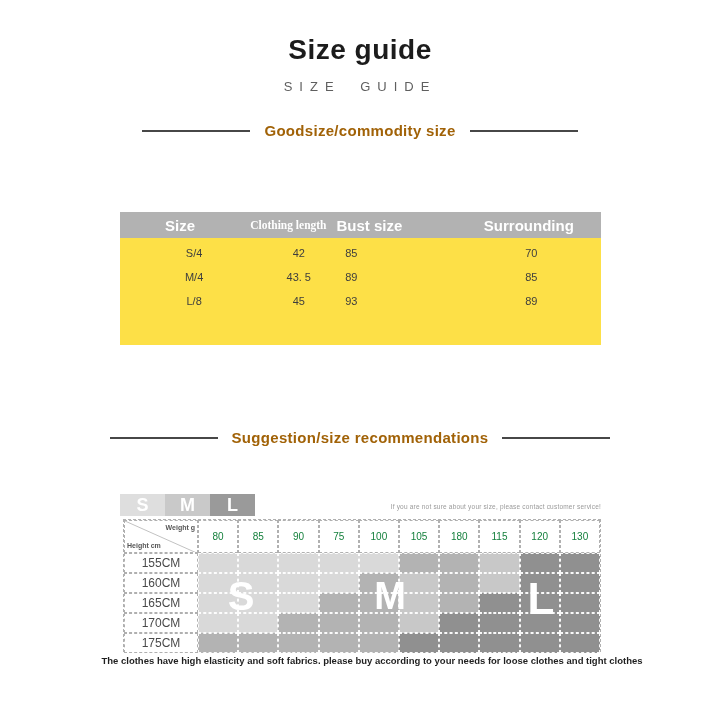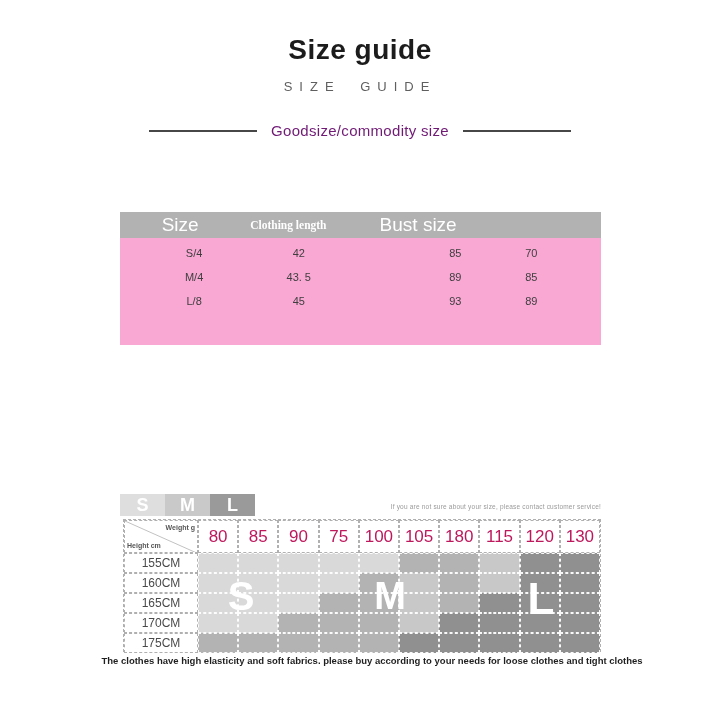--- a/index.html
+++ b/index.html
@@ -15,41 +15,41 @@
   .page-subtitle{
     position:absolute;top:79px;left:0;width:100%;text-align:center;
     font-size:13px;font-weight:500;color:#5f5f5f;letter-spacing:7px;word-spacing:9px;
   }
   
   .divider{
     position:absolute;left:0;width:100%;display:flex;align-items:center;justify-content:center;
   }
   .divider .line{display:inline-block;width:108px;height:2px;background:#474747;}
   .divider .dtext{
-    margin:0 14px;font-size:15px;font-weight:400;color:#701a75;letter-spacing:0.3px;
+    margin:0 14px;font-size:15px;font-weight:700;color:#a16207;letter-spacing:0.3px;
   }
   .divider-1{top:122px;}
   .divider-2{top:429px;}
   
   .fabric-note{
     position:absolute;top:181px;left:0;width:100%;text-align:center;
     font-size:11px;font-weight:700;color:#262626;
   }
   
   .size-table{position:absolute;left:120px;top:212px;width:481px;}
   .size-table .thead{
     display:flex;height:26px;background:#b2b2b2;align-items:center;color:#ffffff;
   }
-  .size-table .tbody{background:#f9a8d4;padding:3px 0 32px 16px;}
+  .size-table .tbody{background:#fde047;padding:3px 0 32px 16px;}
   .size-table .trow{display:flex;height:24px;align-items:center;}
   .c1{width:25%;text-align:center;}
   .c2{width:20%;text-align:center;}
-  .c3{width:25%;text-align:right;}
+  .c3{width:25%;text-align:left;}
   .c4{width:30%;text-align:center;}
-  .th-lg{font-size:19px;font-weight:400;}
+  .th-lg{font-size:15px;font-weight:700;}
   .th-sm{font-size:11.5px;font-weight:700;font-family:Liberation Serif, serif;}
   .size-table .trow span{font-size:11px;color:#3e3e3e;}
   
   .tab-row{position:absolute;left:120px;top:494px;display:flex;}
   .tab{
     width:45px;height:22px;display:flex;align-items:center;justify-content:center;
     color:#ffffff;font-size:18px;font-weight:700;cursor:pointer;
   }
   .service-note{
     position:absolute;left:120px;top:503px;width:481px;text-align:right;
@@ -59,21 +59,21 @@
   .heat-grid{
     position:absolute;left:123px;top:519px;width:478px;height:133px;
     display:grid;grid-template-columns:74px repeat(10,1fr);
     grid-template-rows:33px repeat(5,20px);
     border:1px dashed #b0b0b0;box-sizing:border-box;
   }
   .heat-grid .hcell{
     border:1px dashed #b0b0b0;background:#ffffff;display:flex;
     align-items:center;justify-content:center;box-sizing:border-box;
   }
-  .heat-grid .wcell{font-size:17px;color:#be185d;}
+  .heat-grid .wcell{font-size:10px;color:#15803d;}
   .heat-grid .ycell{font-size:12px;color:#4a4a4a;}
   .heat-grid .dcell{border:1px dashed rgba(255,255,255,0.95);box-sizing:border-box;}
   .corner{position:relative;overflow:hidden;}
   .corner svg{position:absolute;left:0;top:0;}
   .corner .ctop{position:absolute;top:3px;right:2px;font-size:7px;font-weight:700;color:#555;}
   .corner .cbot{position:absolute;bottom:3px;left:2px;font-size:7px;font-weight:700;color:#555;}
   .zletter{
     position:absolute;color:#ffffff;font-weight:700;line-height:1;
     transform:translate(-50%,-50%);pointer-events:none;z-index:3;
   }
@@ -99,20 +99,21 @@
     <span class="dtext">Goodsize/commodity size</span>
     <span class="line"></span>
   </div>
 
 
   <div class="size-table">
     <div class="thead">
       <span class="c1 th-lg">Size</span>
       <span class="c2 th-sm">Clothing length</span>
       <span class="c3 th-lg">Bust size</span>
+      <span class="c4 th-lg">Surrounding</span>
     </div>
     <div class="tbody" id="size-table-body">
         <div class="trow">
           <span class="c1">S/4</span>
           <span class="c2">42</span>
           <span class="c3">85</span>
           <span class="c4">70</span>
         </div>
         <div class="trow">
           <span class="c1">M/4</span>
@@ -122,20 +123,25 @@
         </div>
         <div class="trow">
           <span class="c1">L/8</span>
           <span class="c2">45</span>
           <span class="c3">93</span>
           <span class="c4">89</span>
         </div>
       </div>
   </div>
 
+  <div class="divider divider-2">
+    <span class="line"></span>
+    <span class="dtext">Suggestion/size recommendations</span>
+    <span class="line"></span>
+  </div>
 
   <div class="tab-row">
     <div class="tab" style="background: rgb(222, 222, 222);">S</div>
     <div class="tab" style="background: rgb(201, 201, 201);">M</div>
     <div class="tab" style="background: rgb(154, 154, 154);">L</div>
   </div>
 
   <div class="service-note">If you are not sure about your size, please contact customer service!</div>
 
   <div class="heat-grid" id="heat-grid">

